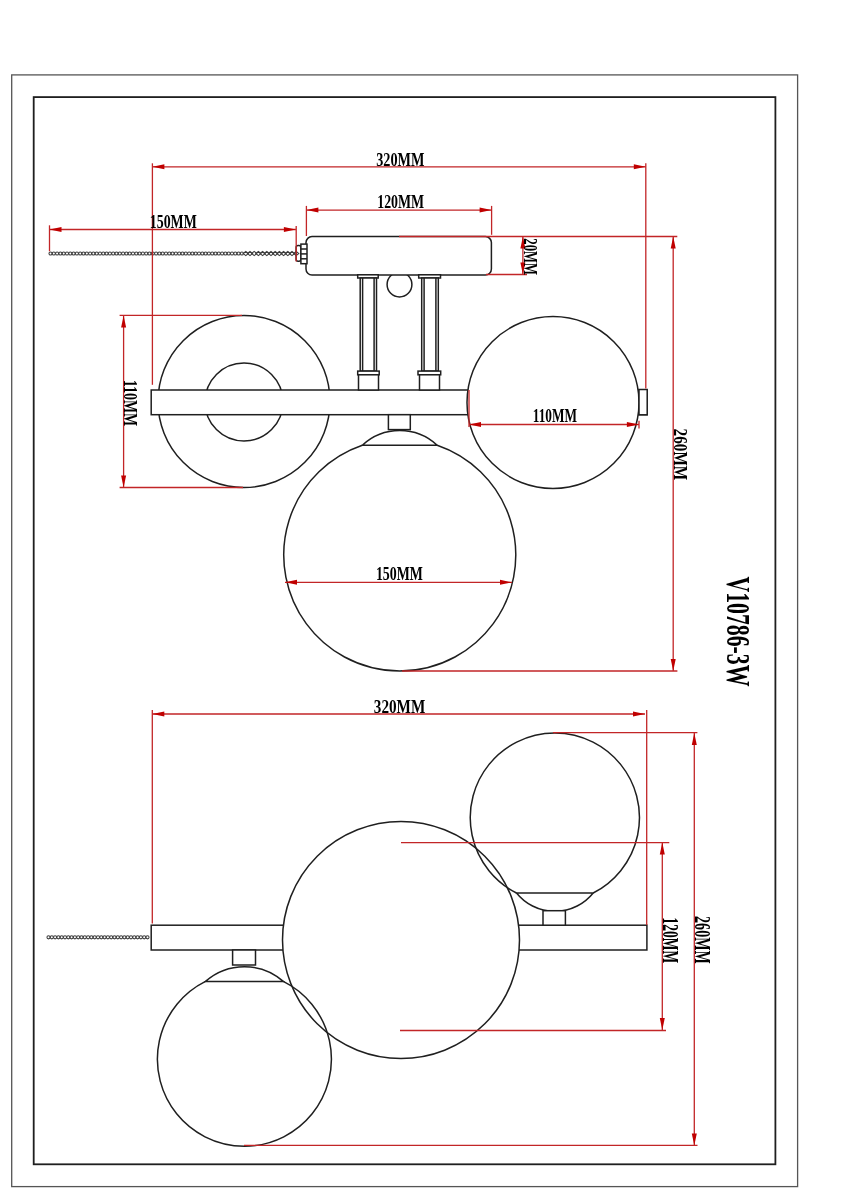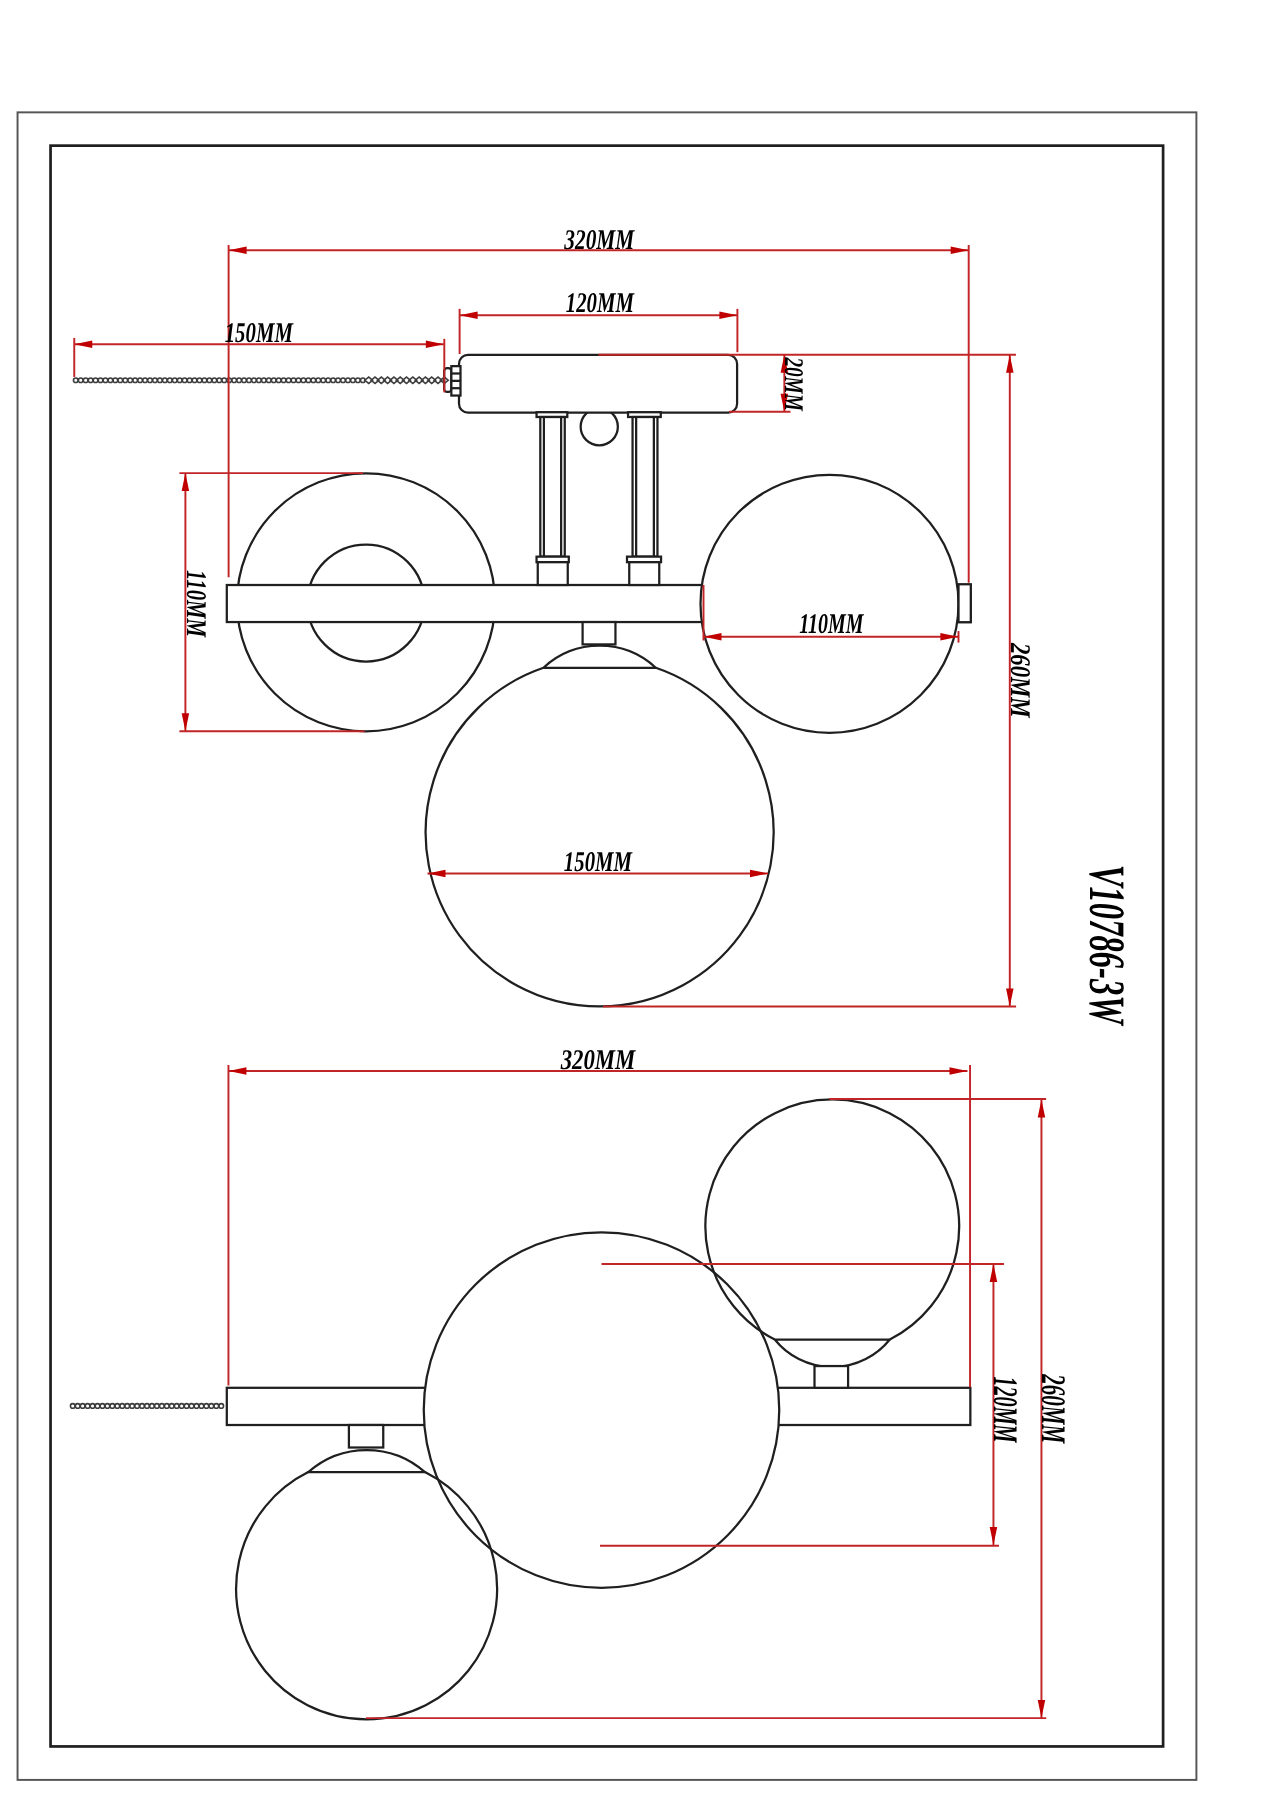--- a/index.html
+++ b/index.html
@@ -1,16 +1,16 @@
 <!DOCTYPE html>
 <html><head>
 <meta charset="utf-8">
 <style>
 html,body{margin:0;padding:0;background:#ffffff;}
-#page{position:relative;width:848px;height:1200px;background:#ffffff;overflow:hidden;font-style:italic;}
+#page{position:relative;width:848px;height:1200px;background:#ffffff;overflow:hidden;}
 text{font-family:"Liberation Serif",serif;font-weight:700;fill:#000000;}
 .blk{stroke:#1f1f1f;stroke-width:1.5;fill:none;}
 .blkf{stroke:#1f1f1f;stroke-width:1.5;fill:#ffffff;}
 .red{stroke:#c22527;stroke-width:1.3;fill:none;}
 .ra{fill:#c00000;stroke:none;}
 </style>
 </head>
 <body>
 
 <div id="page">

